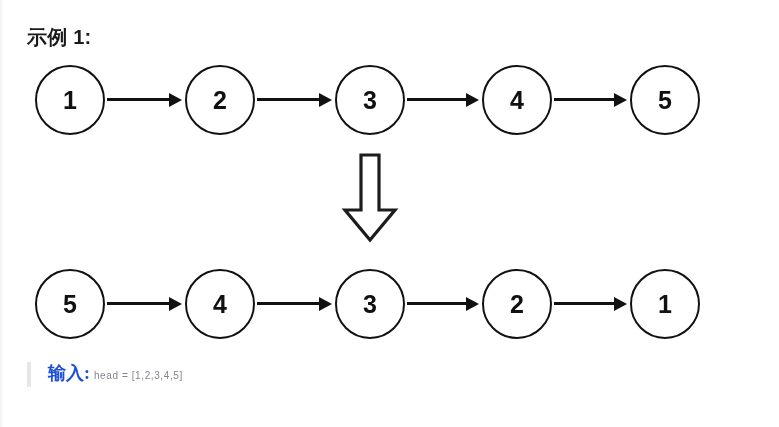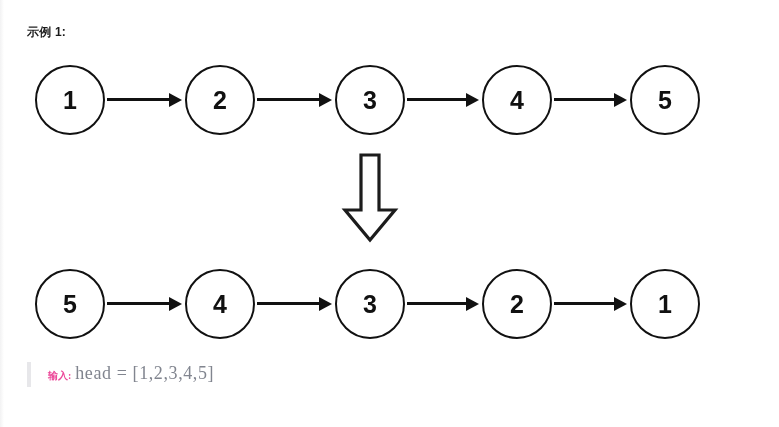--- a/index.html
+++ b/index.html
@@ -23,21 +23,21 @@
     top: 0;
     width: 4px;
     height: 427px;
     background: linear-gradient(to right, #f2f2f3 0%, #fafafa 60%, #ffffff 100%);
   }
 
   .example-title {
     position: absolute;
     left: 27px;
     top: 24px;
-    font-size: 12px;
+    font-size: 20px;
     font-weight: bold;
     color: #1a1a1a;
     letter-spacing: 0.2px;
     white-space: nowrap;
   }
 
   
   .row {
     position: absolute;
     left: 0;
@@ -106,27 +106,27 @@
   }
   .code-line {
     font-size: 14px;
     line-height: 22px;
     white-space: nowrap;
     color: #6b6b73;
   }
   .code-label {
     font-family: Liberation Serif, serif;
     font-weight: bold;
-    color: #ec4899;
-    font-size: 10px;
+    color: #1d4ed8;
+    font-size: 18px;
   }
   .code-value {
-    font-family: Liberation Serif, serif;
+    font-family: Liberation Sans, sans-serif;
     color: #81858f;
-    font-size: 18px;
+    font-size: 10px;
     letter-spacing: 0.6px;
   }
 </style>
 </head>
 <body>
 
 <div class="page-left-edge"></div>
 
 <div class="example-title">示例 1:</div>
 

